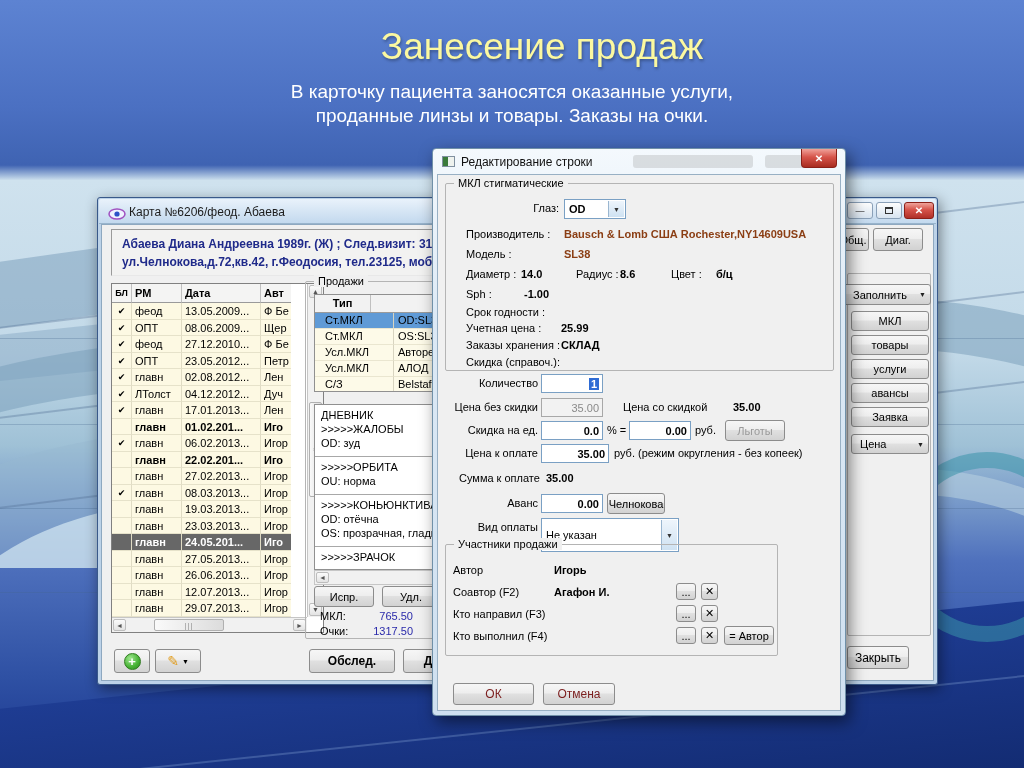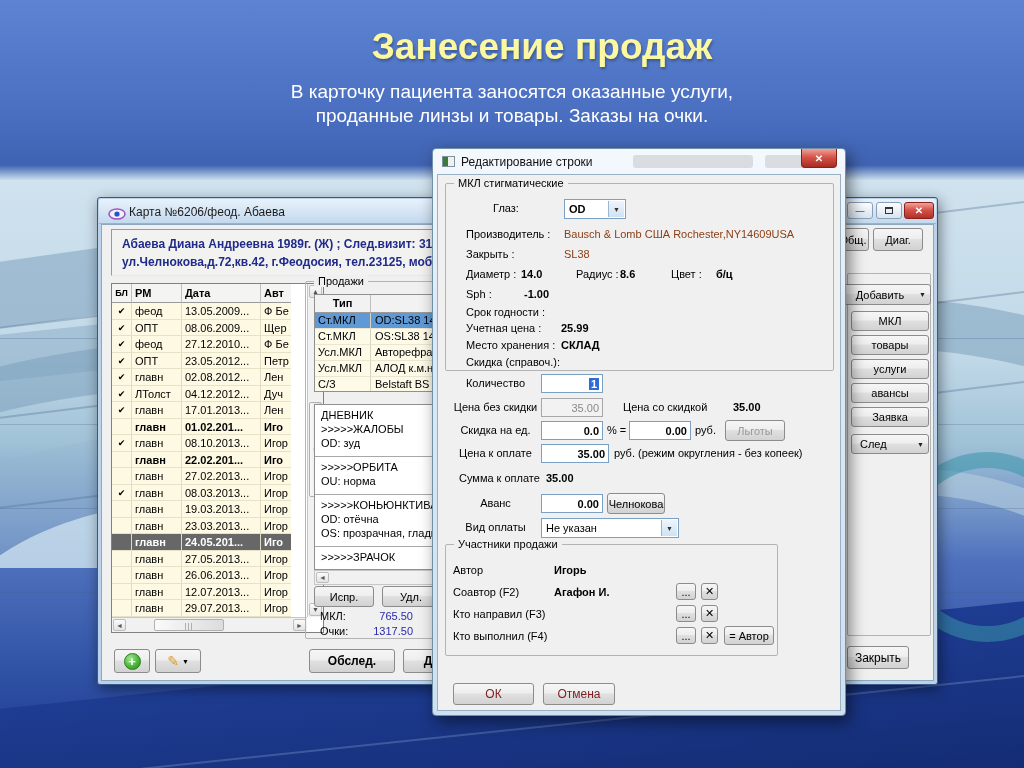--- a/index.html
+++ b/index.html
@@ -17,21 +17,21 @@
   .arc1 { position:absolute; left:-100px; top:42px; width:940px; height:66px; background:rgba(120,156,185,.5); transform:rotate(-8deg); }
   .arc2 { position:absolute; left:-150px; top:128px; width:1040px; height:46px; background:rgba(130,165,192,.45); transform:rotate(-6deg); }
   .dline1,.dline2,.dline3 { position:absolute; width:1200px; height:2px; background:rgba(80,110,145,.35); left:-80px; transform:rotate(-7deg); }
   .dline1{top:95px} .dline2{top:185px} .dline3{top:275px}
   .hair { position:absolute; left:0; width:1024px; height:1px; background:rgba(70,100,140,.28); }
   .bg-dark { position:absolute; left:-80px; top:655px; width:1200px; height:320px; background:linear-gradient(180deg,#1e3c92,#0f2668 70%); transform:rotate(-6deg); }
   .bg-dark-seam { position:absolute; left:-80px; top:728px; width:1200px; height:2px; background:rgba(130,160,210,.35); transform:rotate(-6deg); }
   .teal-ring { position:absolute; right:-58px; top:452px; width:190px; height:190px; border-radius:50%; border:16px solid rgba(58,148,170,.55); }
 
   
-  .slide-title { position:absolute; left:60px; right:0; top:26px; text-align:center; font-size:37px; font-weight:bold; color:#fbf8a0; text-shadow:1px 2px 3px rgba(0,0,0,.3); }
+  .slide-title { position:absolute; left:60px; right:0; top:26px; text-align:center; font-size:37px; font-weight:normal; color:#fbf8a0; text-shadow:1px 2px 3px rgba(0,0,0,.3); }
   .slide-sub { position:absolute; left:0; right:0; top:80px; text-align:center; font-size:19px; color:#fff; line-height:24px; }
 
   
   .btn { position:absolute; display:flex; align-items:center; justify-content:center;
     font:11px "Liberation Sans",sans-serif; color:#000;
     background:linear-gradient(180deg,#f6f6f6,#eeeeee 45%,#e0e0e0 50%,#d2d2d2);
     border:1px solid #8c8c8c; border-radius:3px; white-space:nowrap; cursor:default; }
   .btn.bold { font-weight:bold; }
   .btn.dis { color:#9a9a9a; }
   .inp { position:absolute; background:#fff; border:1px solid #7aa0c4; display:flex; align-items:center;
@@ -39,22 +39,22 @@
   .inp.dis { background:#f2f2f2; color:#8a8a8a; font-weight:normal; border-color:#a8a8a8; }
   .combo { position:absolute; background:#fff; border:1px solid #7aa0c4; display:flex; align-items:center;
     padding-left:4px; font:11px "Liberation Sans",sans-serif; }
   .combo .arr { position:absolute; right:1px; top:1px; bottom:1px; width:16px;
     background:linear-gradient(180deg,#eef5fc,#cfe2f2); border-left:1px solid #9ab6d0;
     display:flex; align-items:center; justify-content:center; font-size:7px; color:#333; }
   .grp { position:absolute; border:1px solid #b4b4b4; border-radius:2px; }
   .grp .leg { position:absolute; top:-7px; left:8px; background:#f0f0f0; padding:0 4px; font-size:11px; color:#000; white-space:nowrap; }
   .dlab { position:absolute; font-size:11px; color:#000; white-space:nowrap; }
   .dval { font-weight:bold; }
-  .brown { color:#8b3e14; font-weight:normal; }
-  .rlab { text-align:center; width:85px; left:20px; }
+  .brown { color:#8b3e14; font-weight:bold; }
+  .rlab { text-align:right; width:85px; left:20px; }
 
   
   .card-window { position:absolute; left:97px; top:197px; width:841px; height:488px; z-index:5;
     background:#bcd2e8; border:1px solid #39598a; border-radius:3px; box-shadow:2px 4px 14px rgba(0,0,0,.45); }
   .card-titlebar { position:absolute; left:1px; right:1px; top:1px; height:25px;
     background:linear-gradient(180deg,#e9f2fb,#c3d9ee); border-bottom:1px solid #98b4cc; border-radius:2px 2px 0 0; }
   .card-title { position:absolute; left:30px; top:6px; font-size:12px; color:#1c1c1c; white-space:nowrap; }
   .eye-ic { position:absolute; left:9px; top:7px; }
   .card-client { position:absolute; left:3px; right:3px; top:26px; bottom:3px; background:#f0f0f0; border:1px solid #8ea8c0; }
   .winbtn { position:absolute; top:4px; height:17px; display:flex; align-items:center; justify-content:center;
@@ -85,21 +85,21 @@
   .sbar-th { position:absolute; background:linear-gradient(90deg,#fafafa,#dcdcdc); border:1px solid #b0b0b0; border-radius:2px;
     display:flex; align-items:center; justify-content:center; color:#888; font-size:7px; letter-spacing:1px; }
 
   
   .sales-grp { left:207px; top:83px; width:525px; height:358px; }
   .ttable { position:absolute; left:216px; top:96px; width:300px; height:98px; background:#fff; border:1px solid #909090; overflow:hidden; }
   .thead { display:flex; height:18px; background:#f2f2f2; border-bottom:1px solid #9a9a9a; }
   .th0 { width:56px; text-align:center; font-size:11px; font-weight:bold; line-height:17px; border-right:1px solid #c0c0c0; }
   .trow { display:flex; height:16px; }
   .tc { font-size:11px; line-height:15px; white-space:nowrap; overflow:hidden; background:#fdfae8; border-bottom:1px solid #eae6d0; }
-  .t0 { width:56px; padding-left:3px; border-right:1px solid #d8d4c0; }
+  .t0 { width:79px; padding-left:10px; border-right:1px solid #d8d4c0; }
   .t1 { flex:1; padding-left:4px; }
   .trow.sel .tc { background:#5f9ad6; }
   .diary { position:absolute; left:216px; top:206px; width:300px; height:166px; background:#fff; border:1px solid #909090; overflow:hidden; padding-top:3px; }
   .dli { font-size:11px; line-height:14px; padding:0 6px; white-space:nowrap; color:#000; }
   .dli.sep { border-top:1px solid #a8a8a8; margin-top:6px; padding-top:3px; }
   .diary-scroll { position:absolute; left:216px; top:372px; width:300px; height:15px; background:#f1f1f1; border:1px solid #c6c6c6; }
   .tot-lab { position:absolute; font-size:11px; color:#000; }
   .tot-val { position:absolute; font-size:11px; color:#2a2aaa; text-align:right; }
 
   
@@ -238,21 +238,21 @@
           </div>
           <div class="vrow b">
             <div class="vc c0"></div>
             <div class="vc c1">главн</div>
             <div class="vc c2">01.02.201...</div>
             <div class="vc c3">Иго</div>
           </div>
           <div class="vrow">
             <div class="vc c0">✔</div>
             <div class="vc c1">главн</div>
-            <div class="vc c2">08.10.2013...</div>
+            <div class="vc c2">06.02.2013...</div>
             <div class="vc c3">Игор</div>
           </div>
           <div class="vrow b">
             <div class="vc c0"></div>
             <div class="vc c1">главн</div>
             <div class="vc c2">22.02.201...</div>
             <div class="vc c3">Иго</div>
           </div>
           <div class="vrow">
             <div class="vc c0"></div>
@@ -379,32 +379,32 @@
     <div class="tot-lab" style="left:222px;top:427px">Очки:</div>
     <div class="tot-val" style="left:240px;top:427px;width:75px">1317.50</div>
 
     <div class="btn bold" style="left:211px;top:451px;width:86px;height:24px;font-size:12px">Обслед.</div>
     <div class="btn bold" style="left:305px;top:451px;width:86px;height:24px;font-size:12px">Дневни</div>
 
     <div class="btn" style="left:739px;top:30px;width:32px;height:23px">Общ.</div>
     <div class="btn" style="left:775px;top:30px;width:50px;height:23px">Диаг.</div>
     <div class="grp rp-grp"></div>
     <div class="btn drop-btn" style="left:743px;top:86px;width:90px;height:21px;padding-right:12px">
-      <span>Добавить</span>
+      <span>Заполнить</span>
       <span class="arr2">▼</span>
     </div>
     <div class="rp-col" id="right-buttons">
         <div class="btn rp-btn">МКЛ</div>
         <div class="btn rp-btn">товары</div>
         <div class="btn rp-btn">услуги</div>
         <div class="btn rp-btn">авансы</div>
         <div class="btn rp-btn">Заявка</div>
       </div>
     <div class="btn drop-btn" style="left:753px;top:236px;width:78px;height:20px;justify-content:flex-start;padding-left:8px">
-      <span>След</span>
+      <span>Цена</span>
       <span class="arr2">▼</span>
     </div>
     <div class="btn" style="left:749px;top:448px;width:62px;height:23px;font-size:12px">Закрыть</div>
   </div>
 
   <div class="dialog">
     <span class="dlg-ic"></span>
     <span class="dlg-title">Редактирование строки</span>
     <span class="ghost" style="left:200px;width:120px"></span>
     <span class="ghost" style="left:332px;width:52px"></span>
@@ -416,34 +416,34 @@
     <div class="grp" style="left:12px;top:34px;width:389px;height:188px">
       <span class="leg">МКЛ стигматические</span>
     </div>
     <div class="dlab rlab" style="top:53px;width:106px">Глаз:</div>
     <div class="combo" style="left:131px;top:50px;width:62px;height:20px;font-weight:bold">
       <span>OD</span>
       <span class="arr">▼</span>
     </div>
     <div class="dlab" style="left:33px;top:79px">Производитель :</div>
     <div class="dlab brown" style="left:131px;top:79px">Bausch &amp; Lomb США Rochester,NY14609USA</div>
-    <div class="dlab" style="left:33px;top:99px">Закрыть :</div>
+    <div class="dlab" style="left:33px;top:99px">Модель :</div>
     <div class="dlab brown" style="left:131px;top:99px">SL38</div>
     <div class="dlab" style="left:33px;top:119px">Диаметр :</div>
     <div class="dlab dval" style="left:88px;top:119px">14.0</div>
     <div class="dlab" style="left:143px;top:119px">Радиус :</div>
     <div class="dlab dval" style="left:187px;top:119px">8.6</div>
     <div class="dlab" style="left:238px;top:119px">Цвет  :</div>
     <div class="dlab dval" style="left:283px;top:119px">б/ц</div>
     <div class="dlab" style="left:33px;top:139px">Sph  :</div>
     <div class="dlab dval" style="left:91px;top:139px">-1.00</div>
     <div class="dlab" style="left:33px;top:157px">Срок годности :</div>
     <div class="dlab" style="left:33px;top:173px">Учетная цена :</div>
     <div class="dlab dval" style="left:128px;top:173px">25.99</div>
-    <div class="dlab" style="left:33px;top:190px">Место хранения :</div>
+    <div class="dlab" style="left:33px;top:190px">Заказы хранения :</div>
     <div class="dlab dval" style="left:128px;top:190px">СКЛАД</div>
     <div class="dlab" style="left:33px;top:207px">Скидка (справоч.):</div>
 
     <div class="dlab rlab" style="top:228px">Количество</div>
     <div class="inp" style="left:108px;top:225px;width:62px;height:19px">
         <span class="hl">1</span>
       </div>
 
     <div class="dlab rlab" style="top:252px">Цена без скидки</div>
     <div class="inp dis" style="left:108px;top:249px;width:62px;height:19px">35.00</div>
@@ -462,21 +462,21 @@
     <div class="dlab" style="left:181px;top:298px">руб.  (режим округления - без копеек)</div>
 
     <div class="dlab" style="left:26px;top:323px">Сумма к оплате</div>
     <div class="dlab dval" style="left:113px;top:323px">35.00</div>
 
     <div class="dlab rlab" style="top:348px">Аванс</div>
     <div class="inp" style="left:108px;top:345px;width:62px;height:19px">0.00</div>
     <div class="btn" style="left:174px;top:344px;width:58px;height:21px">Челнокова</div>
 
     <div class="dlab rlab" style="top:372px">Вид оплаты</div>
-    <div class="combo" style="left:108px;top:369px;width:138px;height:20px">
+    <div class="combo" style="left:108px;top:369px;width:138px;height:34px">
       <span>Не указан</span>
       <span class="arr">▼</span>
     </div>
 
     <div class="grp" style="left:12px;top:395px;width:333px;height:112px">
       <span class="leg">Участники продажи</span>
     </div>
     <div class="dlab" style="left:20px;top:415px">Автор</div>
     <div class="dlab dval" style="left:121px;top:415px">Игорь</div>
 

